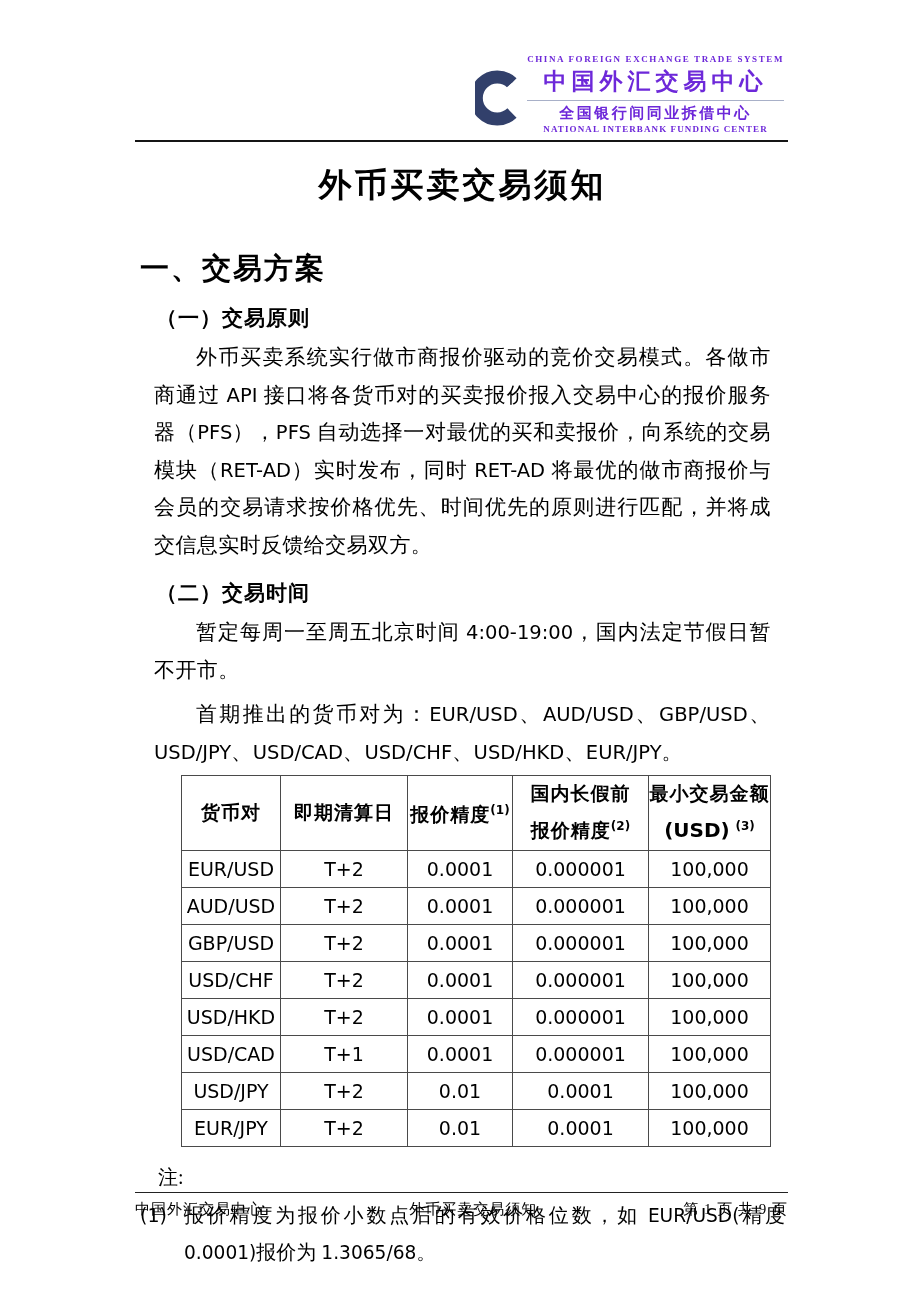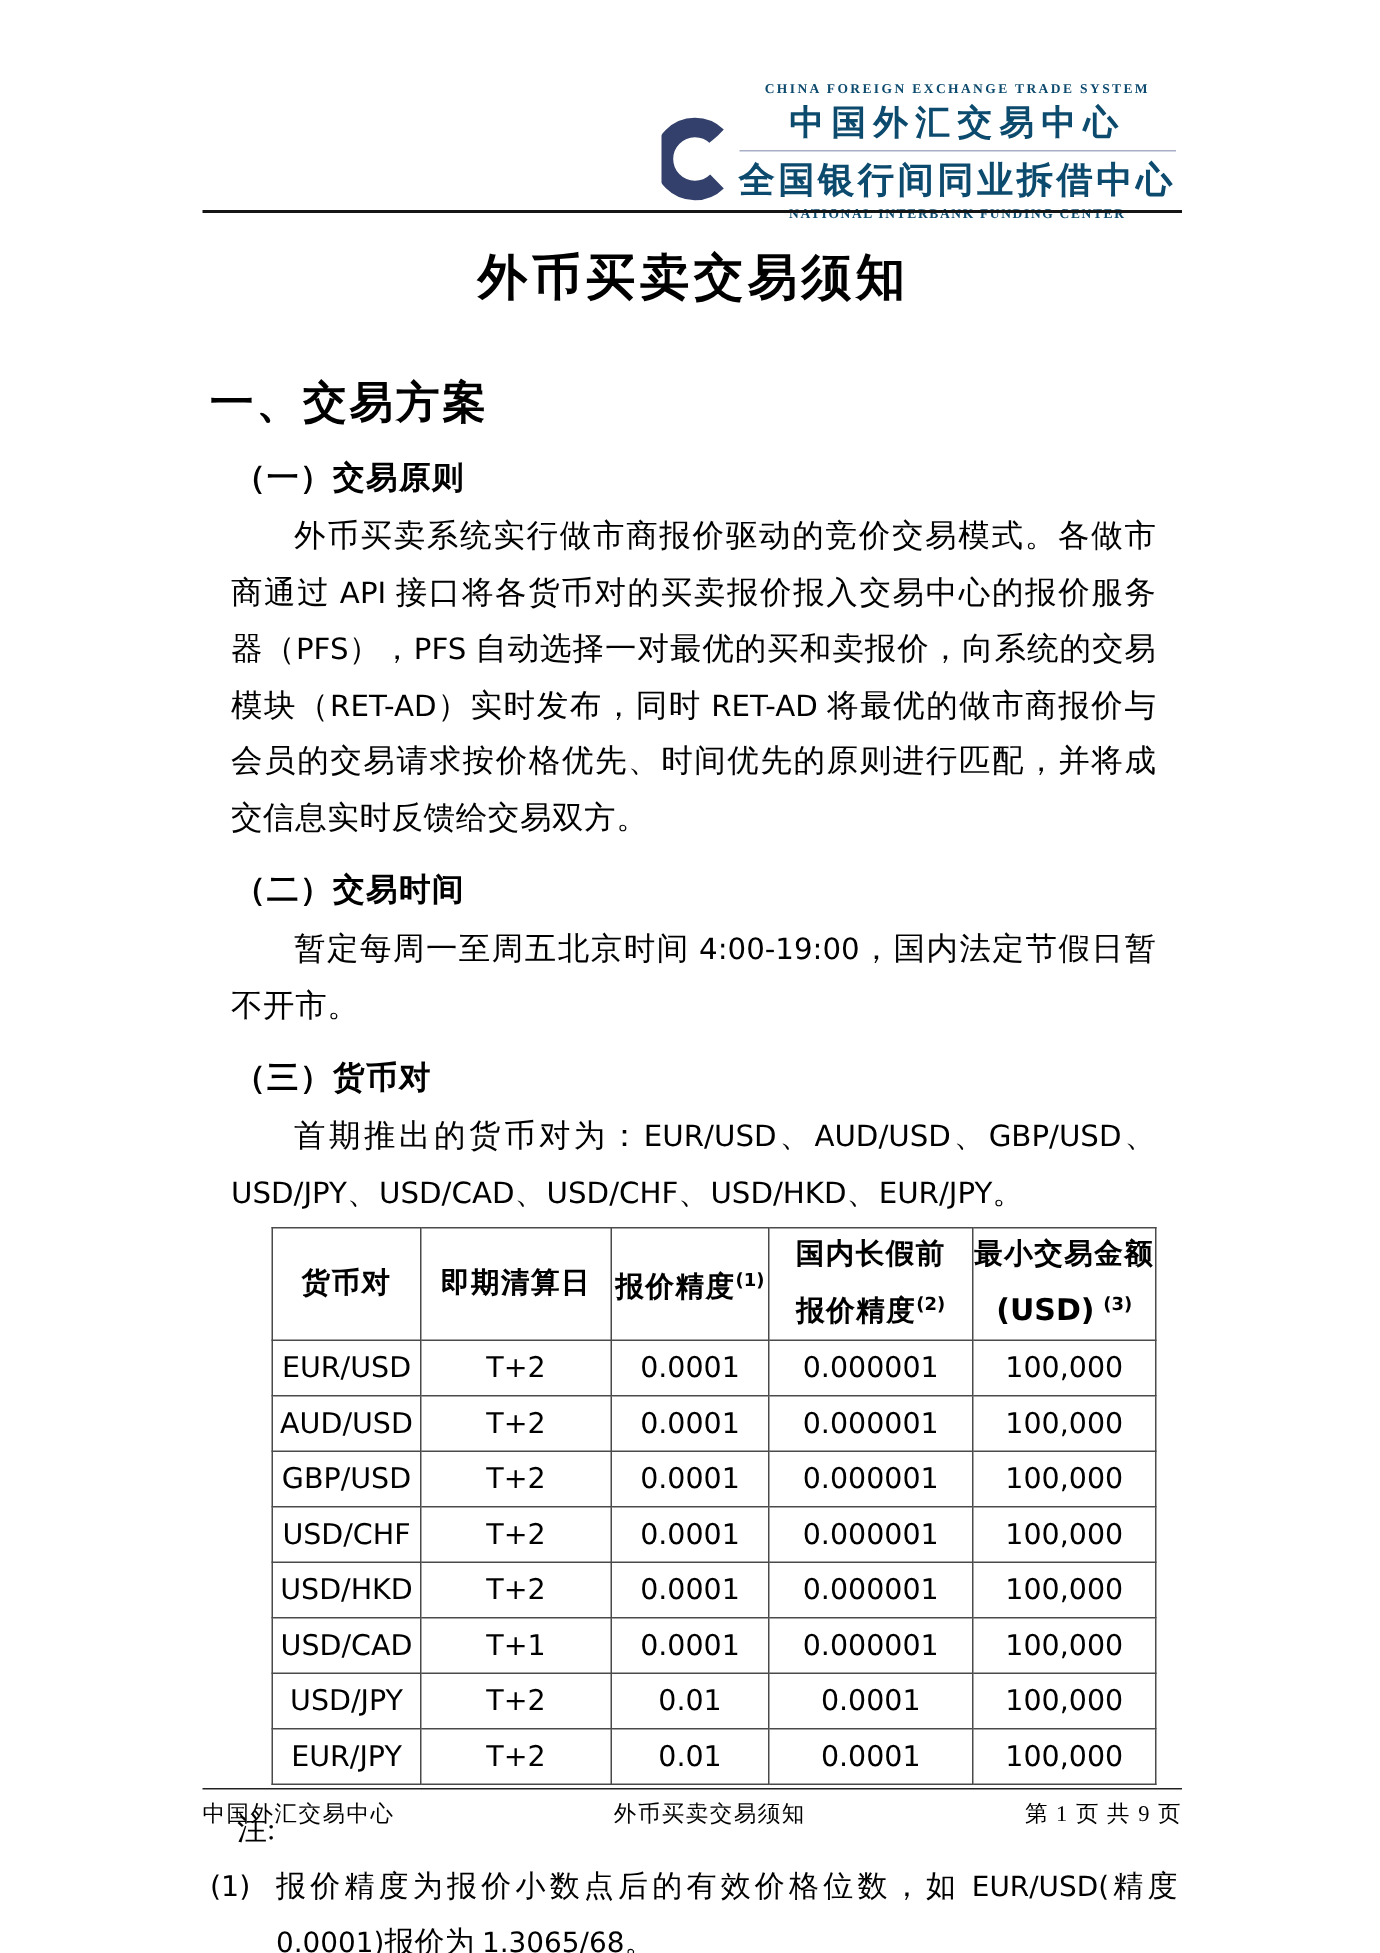--- a/index.html
+++ b/index.html
@@ -6,28 +6,28 @@
   .page {
     position:relative; width:920px; height:1302px; margin:0 auto;
     background:#ffffff; color:#000;
     font-family:"Liberation Serif", serif;
     overflow:hidden;
   }
 
   
   .logo {
     position:absolute; top:54px; right:136px;
-    display:flex; align-items:center; color:#0c4a6e;
+    display:flex; align-items:flex-start; color:#6d28d9;
   }
   .logo-mark { margin-right:6px; margin-top:16px; flex:none; }
   .logo-text { text-align:center; }
   .logo-en-top  { font-size:9px;  font-weight:bold; letter-spacing:1.6px; white-space:nowrap; }
   .logo-cn-main { font-size:23px; font-weight:bold; letter-spacing:5px; padding:2px 2px 3px;
                   border-bottom:1px solid #a8b0c8; white-space:nowrap; }
-  .logo-cn-sub  { font-size:24px; font-weight:bold; letter-spacing:2.5px; padding-top:3px; white-space:nowrap; }
+  .logo-cn-sub  { font-size:15px; font-weight:bold; letter-spacing:2.5px; padding-top:3px; white-space:nowrap; }
   .logo-en-bottom { font-size:9px; font-weight:bold; letter-spacing:1.1px; white-space:nowrap; padding-top:1px; }
   .header-rule { position:absolute; top:140px; left:135px; width:653px; border-top:2px solid #151515; }
 
   
   .content { position:absolute; top:0; left:140px; width:645px; }
   .doc-title {
     margin:163px 0 0; font-family:"Liberation Sans", sans-serif;
     font-size:33px; font-weight:bold; text-align:center; letter-spacing:3px;
   }
   .sec-heading { margin:41px 0 0; font-size:29px; font-weight:bold; letter-spacing:2px; }
@@ -92,21 +92,20 @@
     <h1 class="doc-title">外币买卖交易须知</h1>
 
     <h2 class="sec-heading">一、交易方案</h2>
 
     <h3 class="sub-heading">（一）交易原则</h3>
     <p class="body auto-latin">外币买卖系统实行做市商报价驱动的竞价交易模式。各做市商通过 <span class="latin">API</span> 接口将各货币对的买卖报价报入交易中心的报价服务器（<span class="latin">PFS</span>），<span class="latin">PFS</span> 自动选择一对最优的买和卖报价，向系统的交易模块（<span class="latin">RET-AD</span>）实时发布，同时 <span class="latin">RET-AD</span> 将最优的做市商报价与会员的交易请求按价格优先、时间优先的原则进行匹配，并将成交信息实时反馈给交易双方。</p>
 
     <h3 class="sub-heading">（二）交易时间</h3>
     <p class="body auto-latin">暂定每周一至周五北京时间 <span class="latin">4:00-19:00</span>，国内法定节假日暂不开市。</p>
 
-    <h3 class="sub-heading">（三）货币对</h3>
     <p class="body auto-latin">首期推出的货币对为：<span class="latin">EUR/USD</span>、<span class="latin">AUD/USD</span>、<span class="latin">GBP/USD</span>、<span class="latin">USD/JPY</span>、<span class="latin">USD/CAD</span>、<span class="latin">USD/CHF</span>、<span class="latin">USD/HKD</span>、<span class="latin">EUR/JPY</span>。</p>
 
     <table class="pairs">
       <colgroup>
         <col style="width:99px">
           <col style="width:127px">
           <col style="width:105px">
           <col style="width:136px">
           <col style="width:122px">
       </colgroup>

